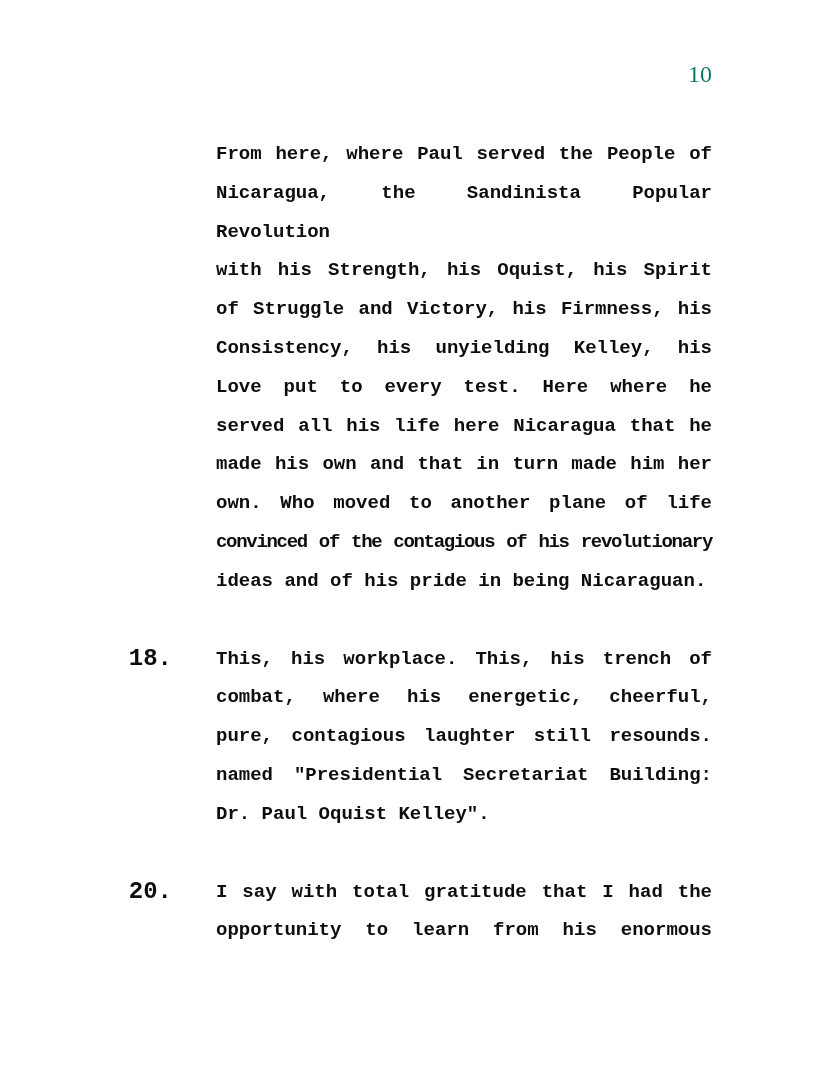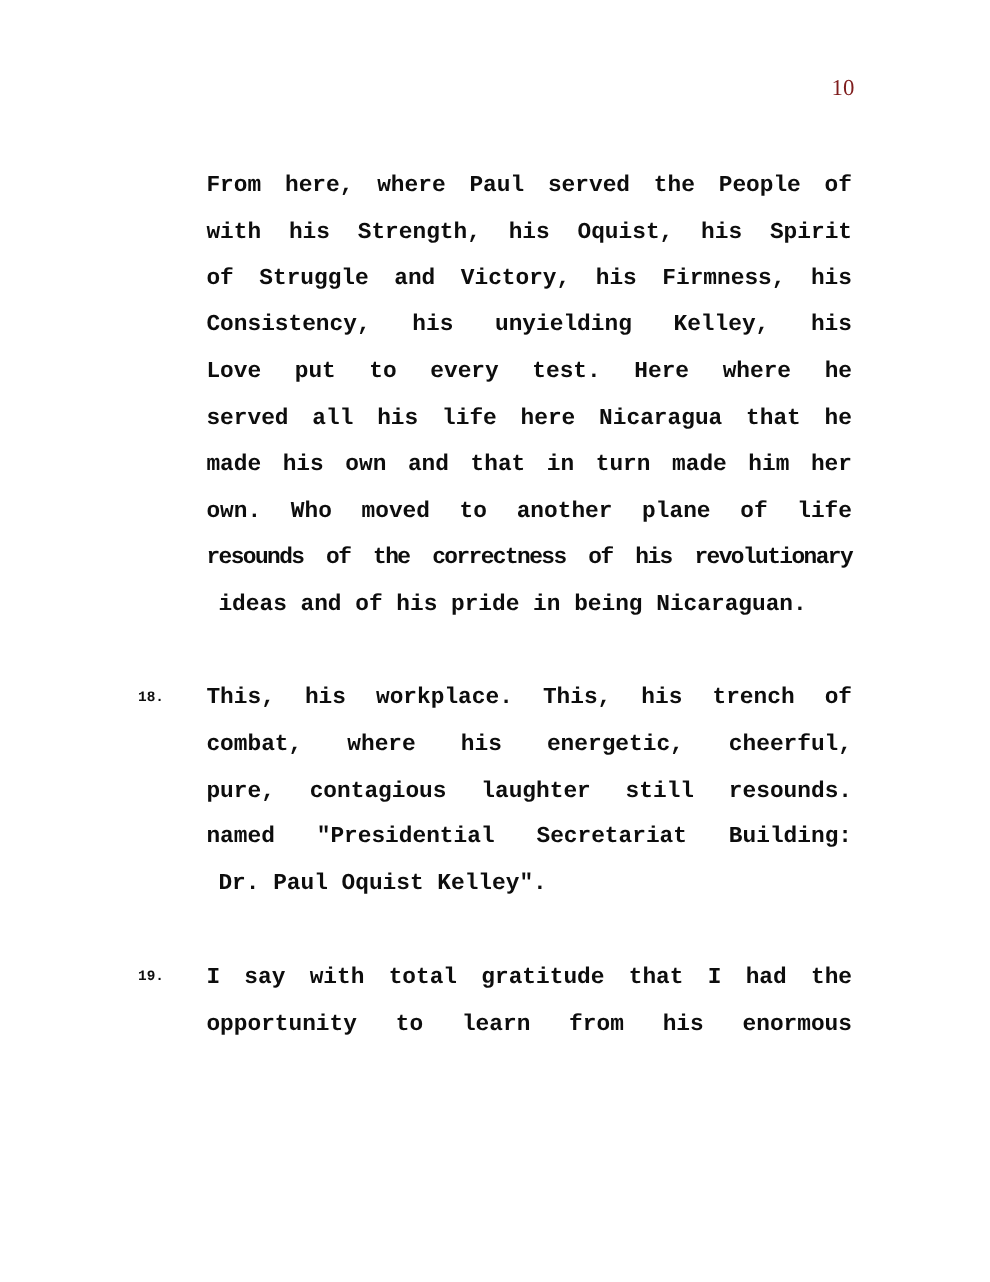--- a/index.html
+++ b/index.html
@@ -17,98 +17,99 @@
     font-weight: 700;
     overflow: hidden;
     box-sizing: border-box;
   }
   .page-number {
     position: absolute;
     top: 63px;
     right: 113px;
     font-family: "Liberation Serif", "DejaVu Serif", serif;
     font-weight: 400;
-    font-size: 19px;
+    font-size: 24px;
     line-height: 22px;
-    color: #7f1d1d;
+    color: #0f766e;
   }
   .content {
     position: absolute;
     top: 135px;
     left: 115px;
     width: 597px;
   }
   .paragraph {
     display: flex;
     margin: 0 0 39px 0;
+    gap: 44px;
   }
   .paragraph:last-child {
     margin-bottom: 0;
   }
   .para-number {
     flex: 0 0 57px;
     width: 57px;
-    font-size: 12px;
+    font-size: 24px;
     line-height: 38.8px;
-    text-align: left;
+    text-align: right;
     white-space: nowrap;
   }
   .para-lines {
     width: 538px;
   }
   .line {
     font-size: 19px;
     line-height: 38.8px;
     text-align: justify;
     text-align-last: justify;
     white-space: normal;
   }
   .line.no-justify {
     text-align: left;
     text-align-last: left;
-    margin-left: 10px;
   }
   .line.condensed {
     letter-spacing: -1.3px;
   }
 </style>
 </head>
 <body>
 
 <div class="page">
   <div class="page-number">10</div>
   <div class="content">
   <div class="paragraph">
     <div class="para-number"></div>
     <div class="para-lines">
           <div class="line">From here, where Paul served the People of</div>
+          <div class="line">Nicaragua, the Sandinista Popular Revolution</div>
           <div class="line">with his Strength, his Oquist, his Spirit</div>
           <div class="line">of Struggle and Victory, his Firmness, his</div>
           <div class="line">Consistency, his unyielding Kelley, his</div>
           <div class="line">Love put to every test. Here where he</div>
           <div class="line">served all his life here Nicaragua that he</div>
           <div class="line">made his own and that in turn made him her</div>
           <div class="line">own. Who moved to another plane of life</div>
-          <div class="line condensed">resounds of the correctness of his revolutionary</div>
+          <div class="line condensed">convinced of the contagious of his revolutionary</div>
           <div class="line no-justify">ideas and of his pride in being Nicaraguan.</div>
         </div>
   </div>
 
   <div class="paragraph">
     <div class="para-number">18.</div>
     <div class="para-lines">
           <div class="line">This, his workplace. This, his trench of</div>
           <div class="line">combat, where his energetic, cheerful,</div>
           <div class="line">pure, contagious laughter still resounds.</div>
           <div class="line">named "Presidential Secretariat Building:</div>
           <div class="line no-justify">Dr. Paul Oquist Kelley".</div>
         </div>
   </div>
 
   <div class="paragraph">
-    <div class="para-number">19.</div>
+    <div class="para-number">20.</div>
     <div class="para-lines">
           <div class="line">I say with total gratitude that I had the</div>
           <div class="line">opportunity to learn from his enormous</div>
         </div>
   </div>
 </div>
 </div>
 
 </body></html>

